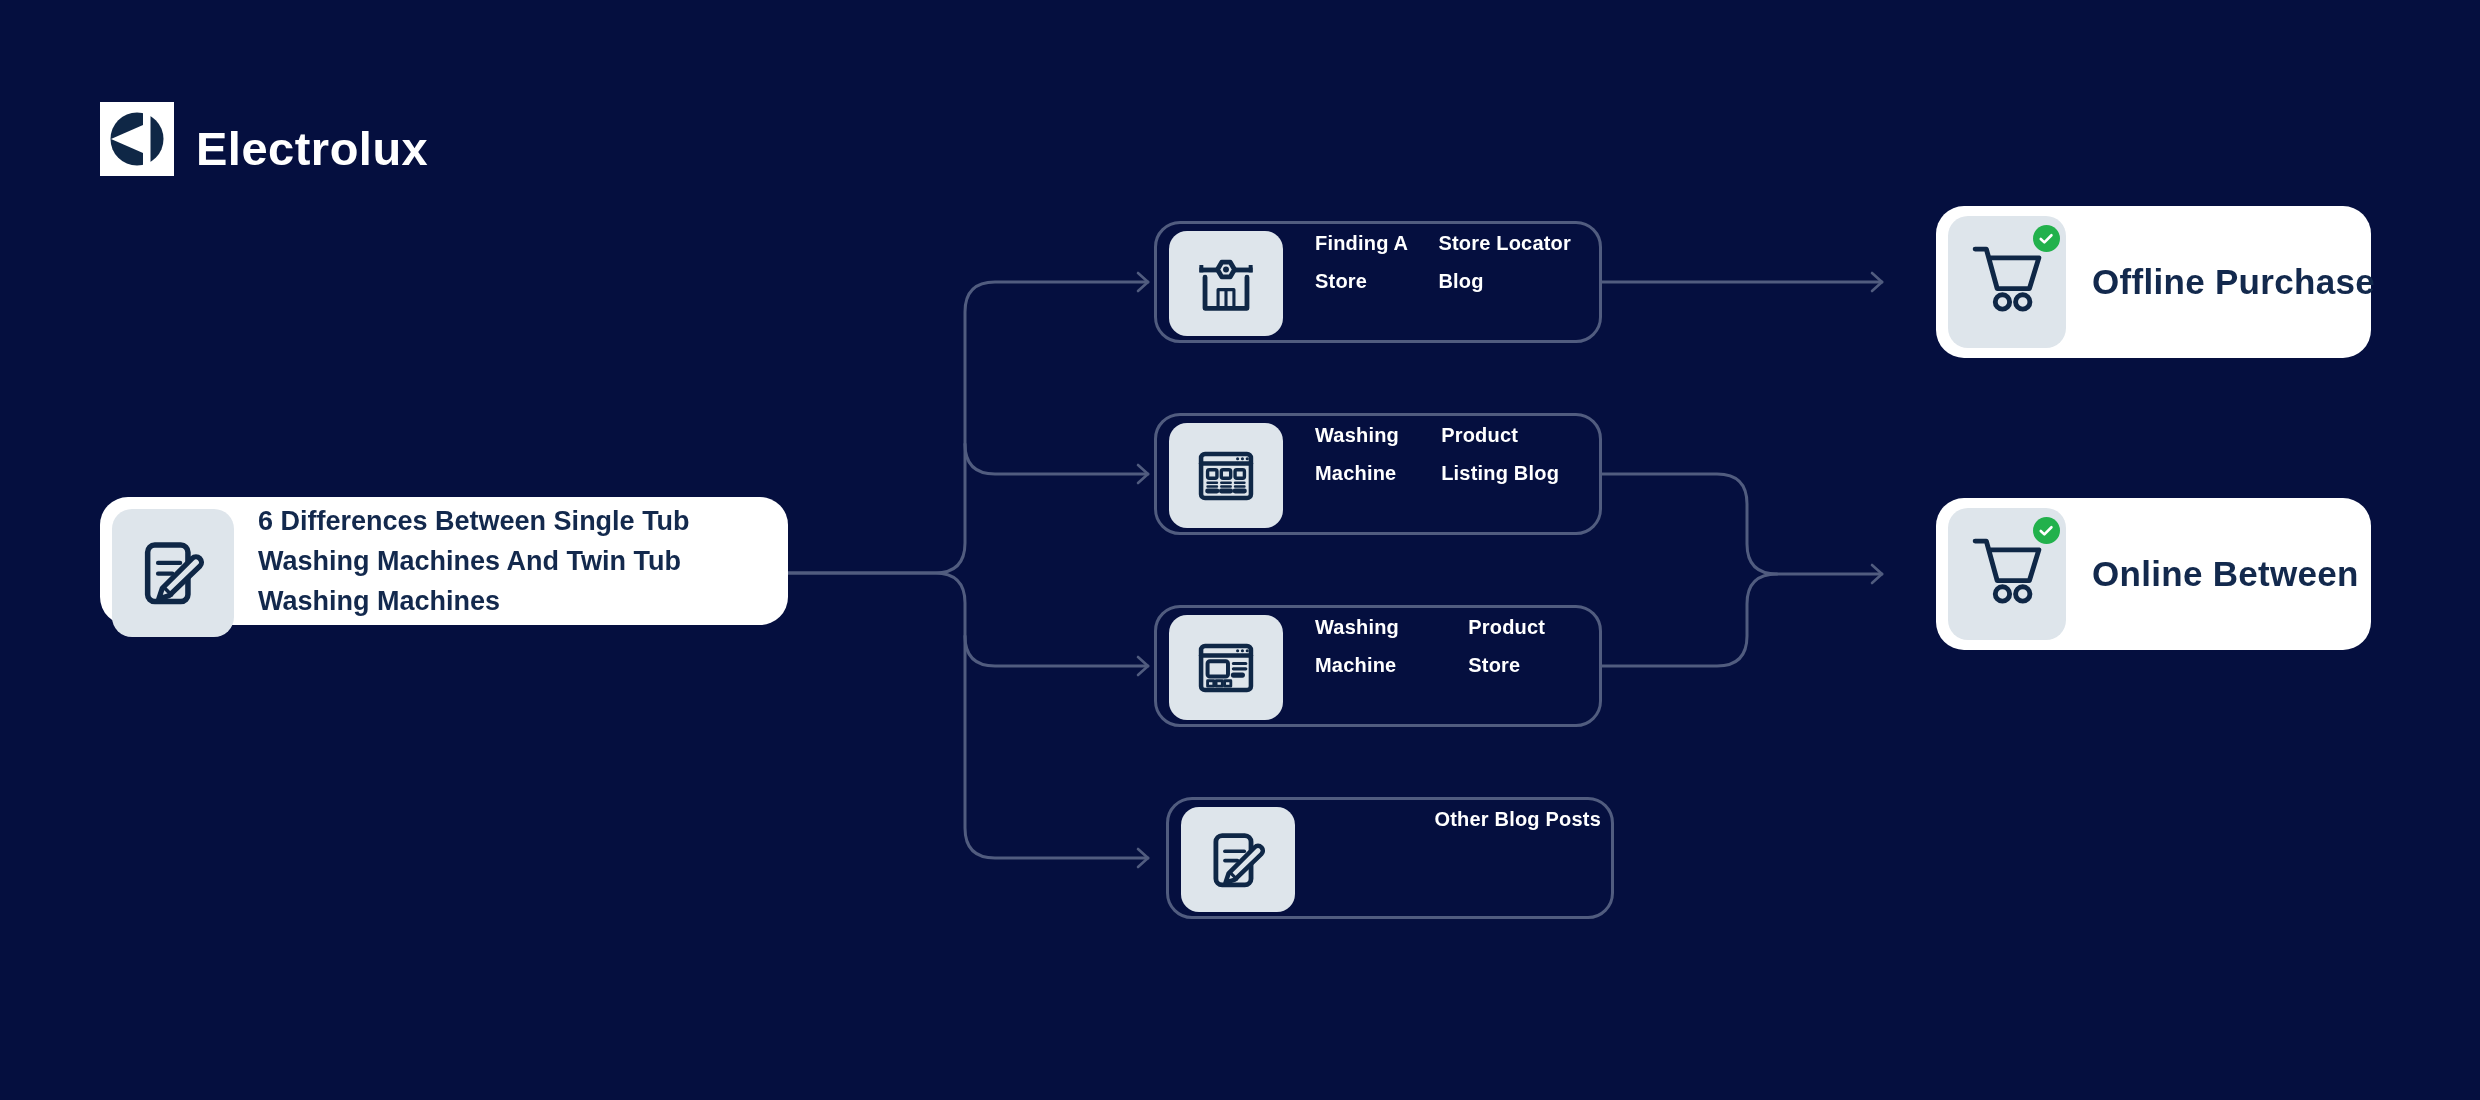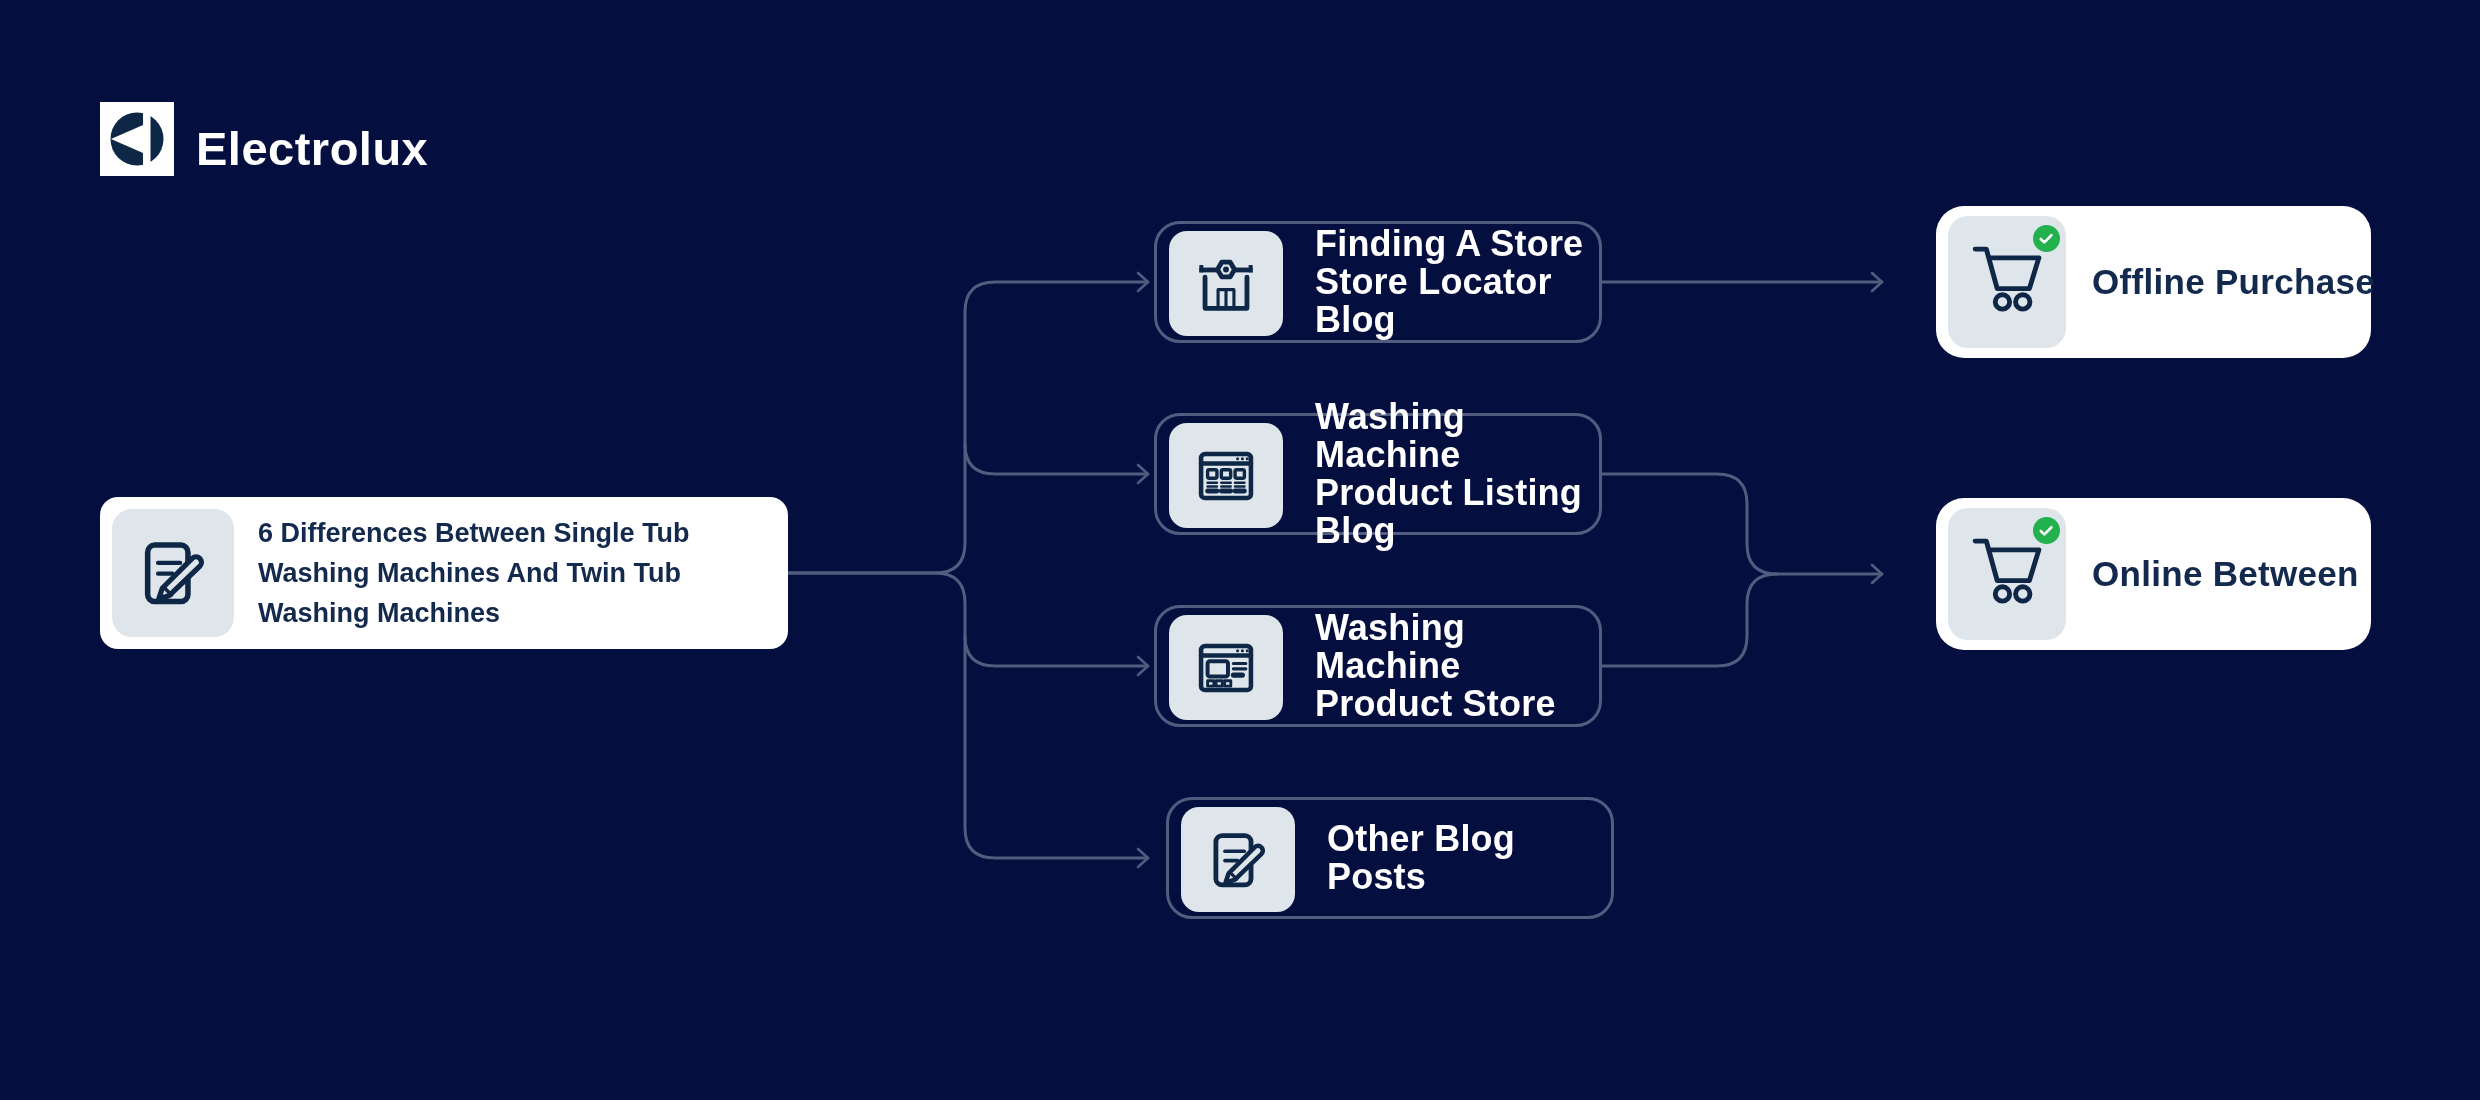--- a/index.html
+++ b/index.html
@@ -32,40 +32,40 @@
 
   
   .tile{
     position:absolute;background:var(--tile);border-radius:20px;
     display:flex;align-items:center;justify-content:center;
   }
   .tile svg{display:block;color:var(--ink);}
 
   
   .card-source{
-    left:100px;top:497px;width:688px;height:152px;
-    background:var(--card-white);border-radius:18px;
+    left:100px;top:497px;width:688px;height:128px;
+    background:var(--card-white);border-radius:28px;
   }
   .card-source .tile{left:12px;top:12px;width:122px;height:128px;}
   .card-source .label{
     position:absolute;left:158px;top:0;bottom:0;width:515px;
     display:flex;align-items:center;
     color:var(--navy-text);font-size:27px;line-height:40px;font-weight:700;
   }
 
   
   .card-page{
     left:1154px;width:448px;height:122px;
     border:3px solid var(--line);border-radius:26px;background:transparent;
   }
   .card-page .tile{left:12px;top:7px;width:114px;height:105px;border-radius:18px;}
   .card-page .label{
     position:absolute;left:158px;top:0;bottom:0;right:10px;
-    display:flex;flex-direction:column;justify-content:center;
-    color:#fff;font-size:36px;line-height:38px;font-weight:700;letter-spacing:.2px;
+    display:flex;justify-content:flex-end;
+    color:#fff;font-size:20px;line-height:38px;font-weight:700;letter-spacing:.2px;
   }
   .card-page .label span{display:block;}
 
   
   .card-outcome{
     left:1890px;width:435px;height:152px;
     background:var(--card-white);border-radius:28px;margin-left:46px;
   }
   .card-outcome .tile{left:12px;top:10px;width:118px;height:132px;}
   .card-outcome .label{

